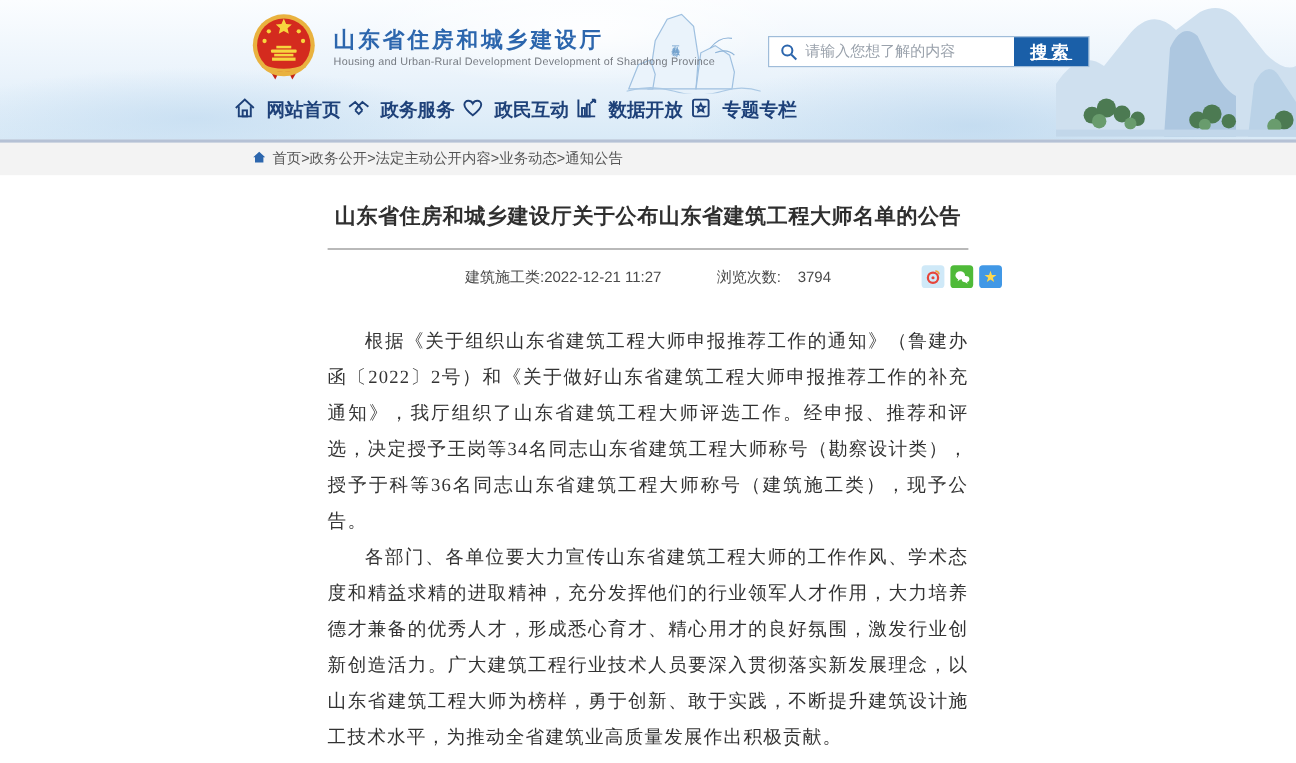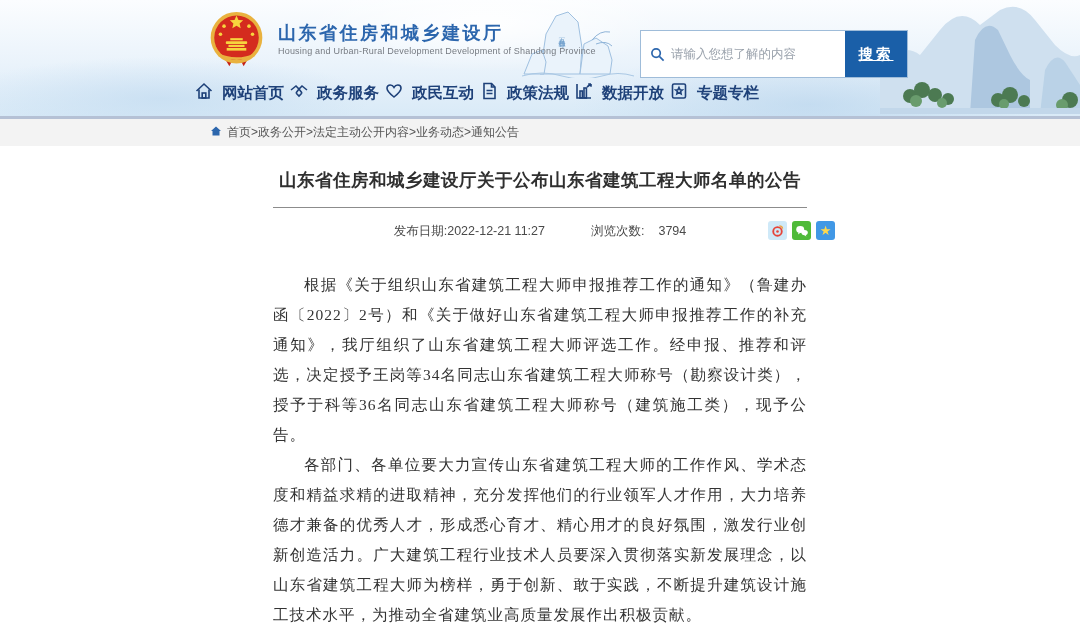--- a/index.html
+++ b/index.html
@@ -18,21 +18,21 @@
       linear-gradient(180deg,#fbfdff 0%, #eaf3fb 55%, #d9eaf7 100%);
   }
   .deco-sketch { position:absolute; left:522px; top:4px; }
   .deco-photo  { position:absolute; right:0; top:0; }
   .logo-wrap { position:absolute; left:208px; top:11px; display:flex; align-items:center; gap:13px; }
   .emblem { width:57px; height:57px; flex:0 0 auto; }
   .site-title { font-size:18px; font-weight:bold; color:#2c66ad; letter-spacing:2.5px; line-height:1.15; }
   .site-subtitle { font-size:9px; color:#767b82; letter-spacing:.2px; margin-top:3px; }
   
   .search { position:absolute; left:640px; top:30px; display:flex; align-items:stretch;
-            width:268px; height:48px; border:1px solid #9fbcd9; background:#fff; }
+            width:268px; height:26px; border:1px solid #9fbcd9; background:#fff; }
   .search .mag { display:flex; align-items:center; padding:0 6px 0 9px; }
   .search input { flex:1; border:none; outline:none; font-size:12.5px; color:#555; background:transparent; }
   .search input::placeholder { color:#9aa2ac; }
   .search-btn { width:62px; border:none; background:#1a5fa8; color:#fff;
                 font-size:14.5px; font-weight:bold; letter-spacing:3px; cursor:pointer;text-decoration:underline; }
   
   .nav { position:absolute; left:192px; bottom:7px; display:flex; gap:1px; }
   .nav-item { display:flex; align-items:center; gap:8px; padding:4px 2px;
               color:#1e4179; font-size:15.5px; font-weight:bold; cursor:pointer; white-space:nowrap; }
   .nav-item svg { flex:0 0 auto; }
@@ -159,28 +159,20 @@
         <span>政务服务</span>
       </div>
       <div class="nav-item">
         <span><svg width="20" height="20" viewBox="0 0 20 20" fill="none" stroke="#1e4179" stroke-width="1.6">
               <path d="M10 16 C5 12 3 9.5 3 7.2 C3 5.4 4.4 4 6.2 4 C7.8 4 9.3 5 10 6.3 C10.7 5 12.2 4 13.8 4 C15.6 4 17 5.4 17 7.2 C17 9.5 15 12 10 16 Z"></path>
             </svg></span>
         <span>政民互动</span>
       </div>
       <div class="nav-item">
         <span><svg width="20" height="20" viewBox="0 0 20 20" fill="none" stroke="#1e4179" stroke-width="1.6">
-              <path d="M5 2.5 H12.5 L16 6 V17.5 H5 Z"></path>
-              <path d="M12.5 2.5 V6 H16"></path>
-              <path d="M7.5 9.5 H13.5 M7.5 12.5 H13.5"></path>
-            </svg></span>
-        <span>政策法规</span>
-      </div>
-      <div class="nav-item">
-        <span><svg width="20" height="20" viewBox="0 0 20 20" fill="none" stroke="#1e4179" stroke-width="1.6">
               <path d="M3 3 V17 H17"></path>
               <rect x="6" y="10" width="2.4" height="7"></rect>
               <rect x="10" y="7" width="2.4" height="10"></rect>
               <path d="M13 6 L17 3 M17 3 H14.2 M17 3 V5.8"></path>
             </svg></span>
         <span>数据开放</span>
       </div>
       <div class="nav-item">
         <span><svg width="20" height="20" viewBox="0 0 20 20" fill="none" stroke="#1e4179" stroke-width="1.6">
               <rect x="3.5" y="3" width="13" height="14" rx="1.5"></rect>
@@ -203,21 +195,21 @@
       <span>首页&gt;政务公开&gt;法定主动公开内容&gt;业务动态&gt;通知公告</span>
     </div>
   </div>
 
   <div class="article">
     <div class="art-title">山东省住房和城乡建设厅关于公布山东省建筑工程大师名单的公告</div>
     <hr class="art-rule">
 
     <div class="meta">
       <span>
-        <span>发布日期:</span><span>2022-12-21 11:27</span>
+        <span>建筑施工类:</span><span>2022-12-21 11:27</span>
       </span>
       <span class="views">
         <span>浏览次数:</span><b>3794</b>
       </span>
       <span class="share">
         <span class="share-ic ic-weibo">
           <svg width="13" height="13" viewBox="0 0 14 14">
               <circle cx="7" cy="8" r="4.6" fill="none" stroke="#e6453a" stroke-width="2"></circle>
               <circle cx="7" cy="8" r="1.4" fill="#e6453a"></circle>
               <path d="M9 2 Q12 2 12.5 5" stroke="#f0a13c" stroke-width="1.4" fill="none"></path>

